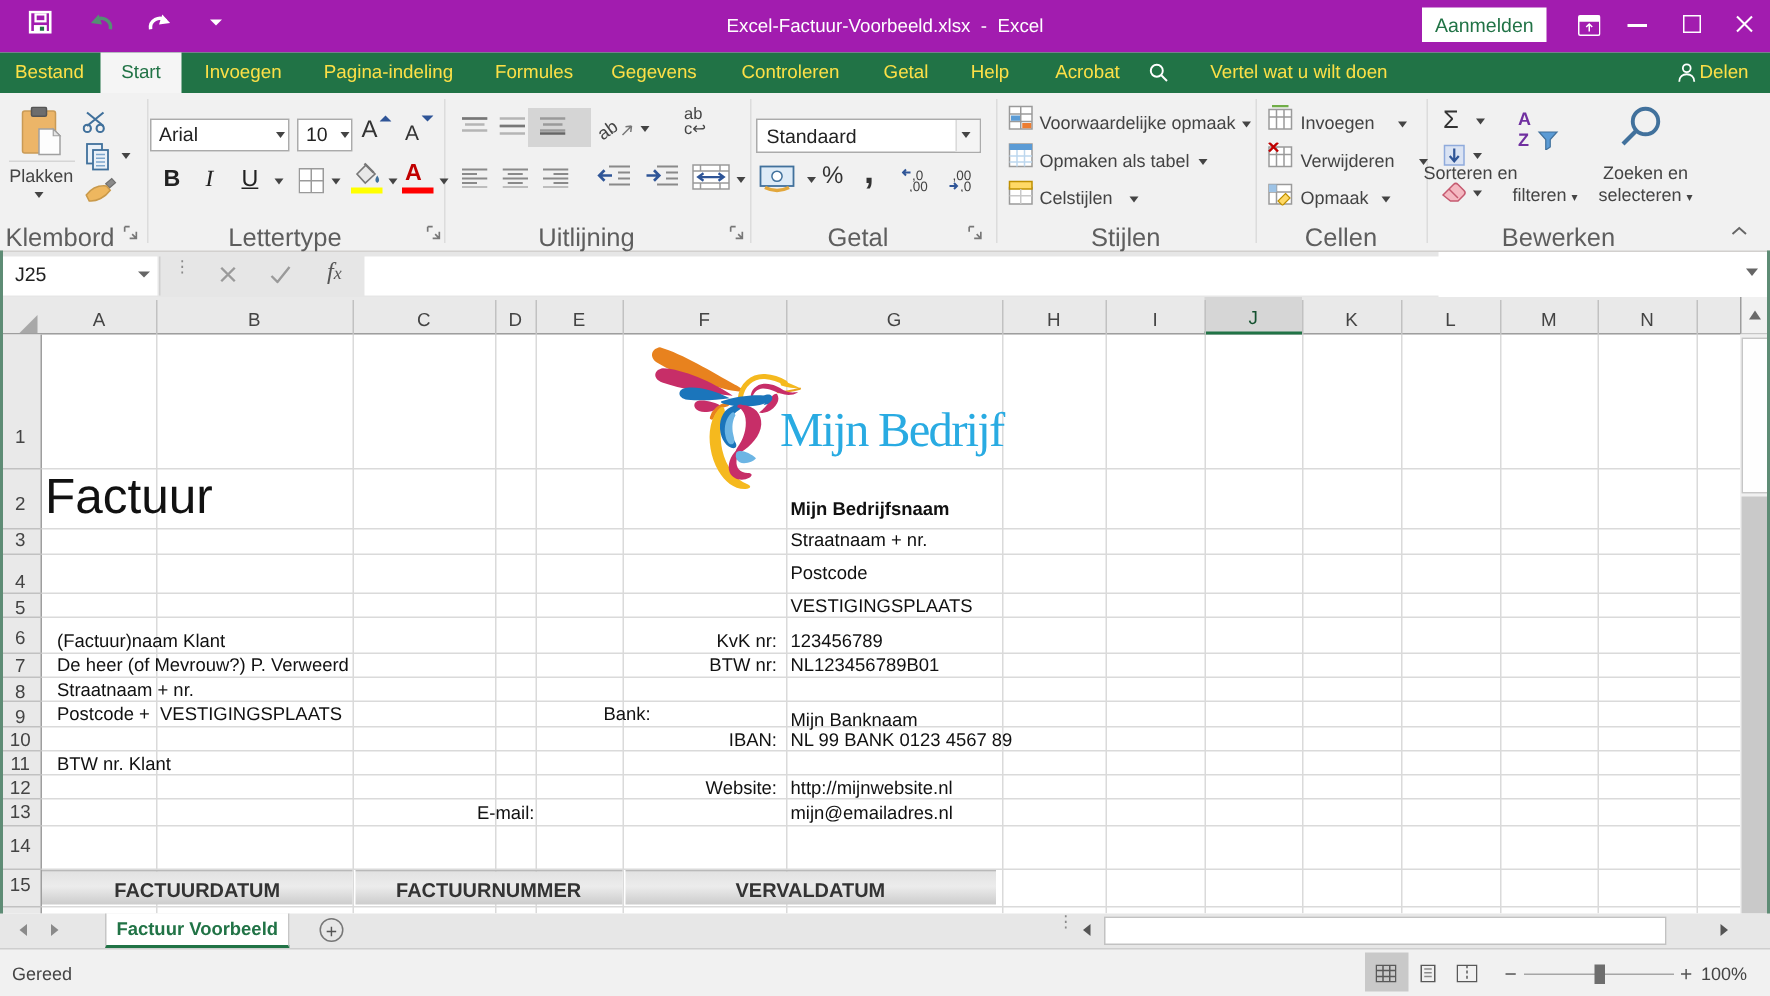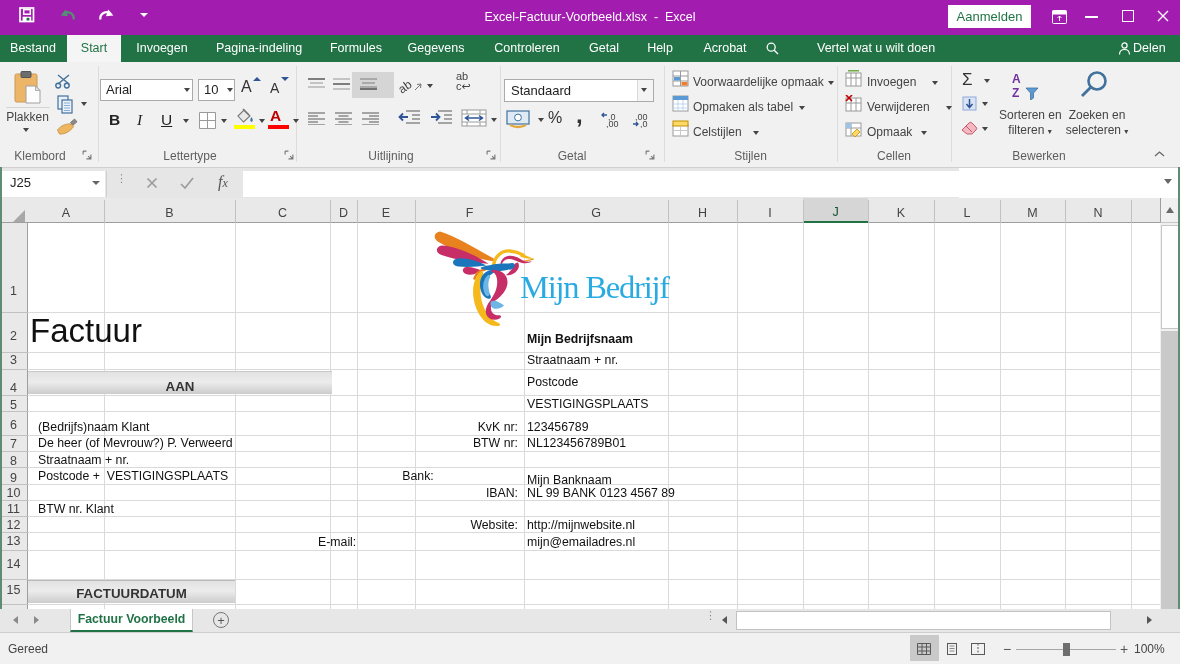--- a/index.html
+++ b/index.html
@@ -2,24 +2,24 @@
 <html><head>
 <meta charset="utf-8">
 <style>
   * { margin:0; padding:0; box-sizing:border-box; }
   html,body { width:1180px; height:664px; overflow:hidden; }
   body { font-family:"Liberation Sans", sans-serif; position:relative; background:#fff; }
   .ab { position:absolute; }
   
   #titlebar { left:0; top:0; width:1180px; height:35px; background:#a21caf; }
   #tabrow { left:0; top:35px; width:1180px; height:27px; background:#217346; }
-  .tab { position:absolute; top:0; height:27px; line-height:27px; color:#ffffff; font-size:12.5px; text-align:center; }
+  .tab { position:absolute; top:0; height:27px; line-height:27px; color:#fde047; font-size:12.5px; text-align:center; }
   #ribbon { left:0; top:62px; width:1180px; height:106px; background:#f1f1f1; border-bottom:1px solid #d2d0ce; }
   .gdiv { position:absolute; top:4px; height:96px; width:1px; background:#dcdcdc; }
-  .glabel { position:absolute; top:87px; font-size:12px; color:#5e5e5e; text-align:center; }
+  .glabel { position:absolute; top:87px; font-size:17px; color:#5e5e5e; text-align:center; }
   .rbtxt { position:absolute; font-size:12px; color:#444; white-space:nowrap; }
   .dlauncher { position:absolute; top:88px; width:10px; height:10px; }
   #formulabar { left:0; top:168px; width:959px; height:30px; background:#e6e6e6; }
   #gridarea { left:0; top:198px; width:1180px; height:411px; background:#fff; }
   #sheetbar { left:0; top:609px; width:1180px; height:23px; background:#e7e7e7;text-decoration:underline; }
   #statusbar { left:0; top:632px; width:1180px; height:32px; background:#f1f1f1; border-top:1px solid #cecece; }
   .celltxt { position:absolute; font-size:12.3px; color:#111; white-space:nowrap; }
 </style>
 </head>
 <body>
@@ -64,21 +64,21 @@
   <div class="tab" style="left:327px;width:58px">Formules</div>
   <div class="tab" style="left:406px;width:60px">Gegevens</div>
   <div class="tab" style="left:487px;width:80px">Controleren</div>
   <div class="tab" style="left:585px;width:38px">Getal</div>
   <div class="tab" style="left:643px;width:34px">Help</div>
   <div class="tab" style="left:699px;width:52px">Acrobat</div>
   <svg class="ab" style="left:766px;top:7px" width="13" height="13" viewBox="0 0 13 13">
     <circle cx="5.2" cy="5.2" r="4" fill="none" stroke="#fff" stroke-width="1.3"></circle>
     <path d="M8.2,8.2 L12,12" stroke="#fff" stroke-width="1.3"></path>
   </svg>
-  <div class="tab" style="left:817px;width:130px;text-align:left">Vertel wat u wilt doen</div>
+  <div class="tab" style="left:795px;width:130px;text-align:right">Vertel wat u wilt doen</div>
   <svg class="ab" style="left:1118px;top:7px" width="13" height="13" viewBox="0 0 13 13">
     <circle cx="6.5" cy="3.5" r="2.6" fill="none" stroke="#fff" stroke-width="1.2"></circle>
     <path d="M1.5,12.5 C1.5,9 4,7.5 6.5,7.5 C9,7.5 11.5,9 11.5,12.5" fill="none" stroke="#fff" stroke-width="1.2"></path>
   </svg>
   <div class="tab" style="left:1133px;width:40px;text-align:left">Delen</div>
 </div>
 <div class="ab" id="ribbon">
   <div class="gdiv" style="left:98px"></div>
   <div class="gdiv" style="left:296px"></div>
   <div class="gdiv" style="left:500px"></div>
@@ -298,21 +298,21 @@
     <path d="M2,9 L9,2 q1.5,-1.5 3,0 l4,4 q1.5,1.5 0,3 l-4,4 h-5 z" fill="#f4b8c1" stroke="#c55a70"></path>
     <path d="M6,5 l6,6" stroke="#c55a70"></path>
   </svg>
   <div class="ab" style="left:982px;top:65px;width:0;height:0;border-left:3.5px solid transparent;border-right:3.5px solid transparent;border-top:4px solid #444"></div>
 
   <svg class="ab" style="left:1012px;top:10px" width="30" height="28" viewBox="0 0 30 28">
     <text x="0" y="11" font-size="12" font-weight="bold" fill="#7030a0">A</text>
     <text x="0" y="25" font-size="12" font-weight="bold" fill="#7030a0">Z</text>
     <path d="M14,16 h12 l-4.5,5 v5 l-3,2 v-7 z" fill="#5b9bd5" stroke="#41719c" stroke-width="0.8"></path>
   </svg>
-  <div class="rbtxt" style="left:999px;top:46px;width:62px;text-align:center">Sorteren en</div>
+  <div class="rbtxt" style="left:949px;top:46px;width:62px;text-align:center">Sorteren en</div>
   <div class="rbtxt" style="left:999px;top:61px;width:62px;text-align:center">filteren <span style="font-size:8px">▾</span></div>
 
   <svg class="ab" style="left:1080px;top:8px" width="30" height="30" viewBox="0 0 30 30">
     <circle cx="17" cy="11" r="8.5" fill="none" stroke="#41719c" stroke-width="2.6"></circle>
     <path d="M10.5,17.5 L2,26" stroke="#41719c" stroke-width="2.8"></path>
   </svg>
   <div class="rbtxt" style="left:1064px;top:46px;width:66px;text-align:center">Zoeken en</div>
   <div class="rbtxt" style="left:1064px;top:61px;width:66px;text-align:center">selecteren <span style="font-size:8px">▾</span></div>
 </div>
 <div class="ab" id="formulabar">
@@ -430,22 +430,21 @@
       <line x1="0" y1="286.5" x2="28" y2="286.5" stroke="#c1c1c1" stroke-width="1"></line>
       <line x1="0" y1="302.5" x2="28" y2="302.5" stroke="#c1c1c1" stroke-width="1"></line>
       <line x1="0" y1="318.5" x2="28" y2="318.5" stroke="#c1c1c1" stroke-width="1"></line>
       <line x1="0" y1="334.5" x2="28" y2="334.5" stroke="#c1c1c1" stroke-width="1"></line>
       <line x1="0" y1="352.5" x2="28" y2="352.5" stroke="#c1c1c1" stroke-width="1"></line>
       <line x1="0" y1="381.5" x2="28" y2="381.5" stroke="#c1c1c1" stroke-width="1"></line>
       <line x1="0" y1="406.5" x2="28" y2="406.5" stroke="#c1c1c1" stroke-width="1"></line>
     </svg>
 
   <div class="celltxt" style="left:30px;top:116px;font-size:33px;line-height:1">Factuur</div>
-  <div class="ab" style="left:28px;top:173px;width:304px;height:23px;background:linear-gradient(#e2e2e2,#ececec 45%,#cccccc);border-top:1px solid #c9c9c9;color:#333;font-weight:bold;font-size:13.3px;text-align:center;line-height:30px">AAN</div>
-  <div class="celltxt" style="left:38px;top:222px">(Bedrijfs)naam Klant</div>
+  <div class="celltxt" style="left:38px;top:222px">(Factuur)naam Klant</div>
   <div class="celltxt" style="left:38px;top:238px">De heer (of Mevrouw?) P. Verweerd</div>
   <div class="celltxt" style="left:38px;top:255px">Straatnaam + nr.</div>
   <div class="celltxt" style="left:38px;top:271px">Postcode +&nbsp; VESTIGINGSPLAATS</div>
   <div class="celltxt" style="left:38px;top:304px">BTW nr. Klant</div>
   <div class="celltxt" style="left:318px;top:222px;width:200px;text-align:right">KvK nr:</div>
   <div class="celltxt" style="left:318px;top:238px;width:200px;text-align:right">BTW nr:</div>
   <div class="celltxt" style="left:318px;top:271px;width:200px;text-align:center">Bank:</div>
   <div class="celltxt" style="left:318px;top:288px;width:200px;text-align:right">IBAN:</div>
   <div class="celltxt" style="left:318px;top:320px;width:200px;text-align:right">Website:</div>
   <div class="celltxt" style="left:318px;top:337px;width:200px;">E-mail:</div>
@@ -454,20 +453,22 @@
   <div class="celltxt" style="left:527px;top:177px">Postcode</div>
   <div class="celltxt" style="left:527px;top:199px">VESTIGINGSPLAATS</div>
   <div class="celltxt" style="left:527px;top:222px">123456789</div>
   <div class="celltxt" style="left:527px;top:238px">NL123456789B01</div>
   <div class="celltxt" style="left:527px;top:275px">Mijn Banknaam</div>
   <div class="celltxt" style="left:527px;top:288px">NL 99 BANK 0123 4567 89</div>
   <div class="celltxt" style="left:527px;top:320px">http://mijnwebsite.nl</div>
   <div class="celltxt" style="left:527px;top:337px">mijn@emailadres.nl</div>
 
   <div class="ab" style="left:28px;top:382px;width:207px;height:23px;background:linear-gradient(#e2e2e2,#ececec 45%,#cccccc);border-top:1px solid #b9b9b9;color:#333;font-weight:bold;font-size:13.3px;text-align:center;line-height:25px">FACTUURDATUM</div>
+  <div class="ab" style="left:236.5px;top:382px;width:178.5px;height:23px;background:linear-gradient(#e2e2e2,#ececec 45%,#cccccc);border-top:1px solid #b9b9b9;color:#333;font-weight:bold;font-size:13.3px;text-align:center;line-height:25px">FACTUURNUMMER</div>
+  <div class="ab" style="left:416.5px;top:382px;width:247.5px;height:23px;background:linear-gradient(#e2e2e2,#ececec 45%,#cccccc);border-top:1px solid #b9b9b9;color:#333;font-weight:bold;font-size:13.3px;text-align:center;line-height:25px">VERVALDATUM</div>
 
   <div class="ab" id="logo" style="left:425px;top:30px;width:120px;height:107px">
   <svg width="120" height="107" viewBox="0 0 120 107">
 
     <path d="M15,3.5 C9,4.5 7.5,10.5 13.5,14 C27,22 46,28.5 60,31.8 C64,32.7 68.5,33.2 70.5,33 C71,31.8 68,30 65,28.5 C50,20 30,8 15,3.5 Z" fill="#e8821e"></path>
 
     <path d="M17,17.5 C10.5,18.5 10,24.5 16.5,27 C29,31.3 46,34.2 57,35.2 L63.5,35.8 C50,26.5 30,18 17,17.5 Z" fill="#c72e68"></path>
 
     <path d="M33,30.5 C26.5,31 26,37.5 33.5,38.5 C43,39.5 54,38.5 61.5,37.5 C52,32.5 41,29.5 33,30.5 Z" fill="#1b75bb"></path>
 

